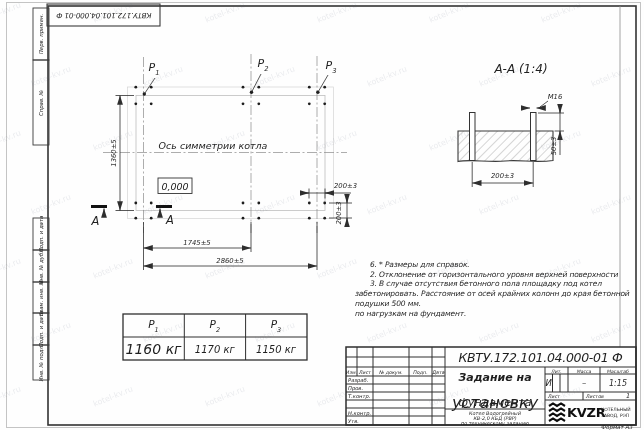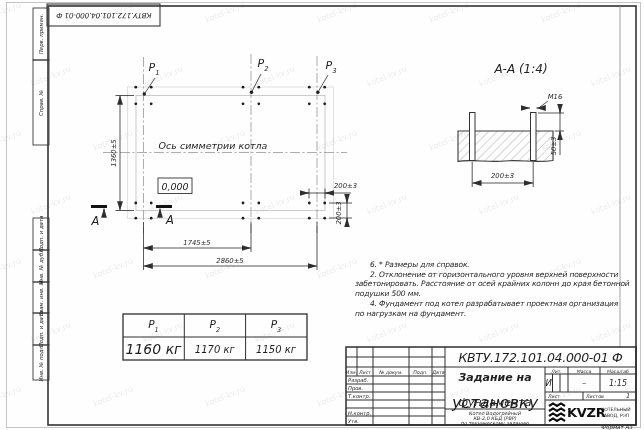--- a/index.html
+++ b/index.html
@@ -213,23 +213,23 @@
   <span class="t c" style="left:170px;top:220px;font-size:11.5px;">А</span>
 
   <span class="t c" style="left:513px;top:69px;font-size:12px;margin-left:8px;">А-А (1:4)</span>
   <span class="t c" style="left:555px;top:97px;font-size:6.8px;">М16</span>
   <span class="t r90" style="left:553.5px;top:146px;font-size:6.8px;">50±3</span>
   <span class="t c" style="left:502.5px;top:176px;font-size:6.8px;">200±3</span>
 
   <div id="notes">
     <div class="ind">6. * Размеры для справок.</div>
     <div class="ind">2. Отклонение от горизонтального уровня верхней поверхности</div>
+    <div class="ind">3. В случае отсутствия бетонного пола площадку под котел</div>
     <div>забетонировать. Расстояние от осей крайних колонн до края бетонной</div>
     <div>подушки 500 мм.</div>
-    <div class="ind">4. Фундамент под котел разрабатывает проектная организация</div>
     <div>по нагрузкам на фундамент.</div>
   </div>
 
   <span class="t c" style="left:153.5px;top:325.5px;font-size:10.5px;"><span>Р</span><sub>1</sub></span>
   <span class="t c" style="left:214.8px;top:325.5px;font-size:10.5px;"><span>Р</span><sub>2</sub></span>
   <span class="t c" style="left:276px;top:325.5px;font-size:10.5px;"><span>Р</span><sub>3</sub></span>
   <span class="t c" style="left:153.5px;top:348.5px;font-size:14px;">1160 кг</span>
   <span class="t c" style="left:214.8px;top:348.5px;font-size:10px;">1170 кг</span>
   <span class="t c" style="left:276px;top:348.5px;font-size:10px;">1150 кг</span>
 

